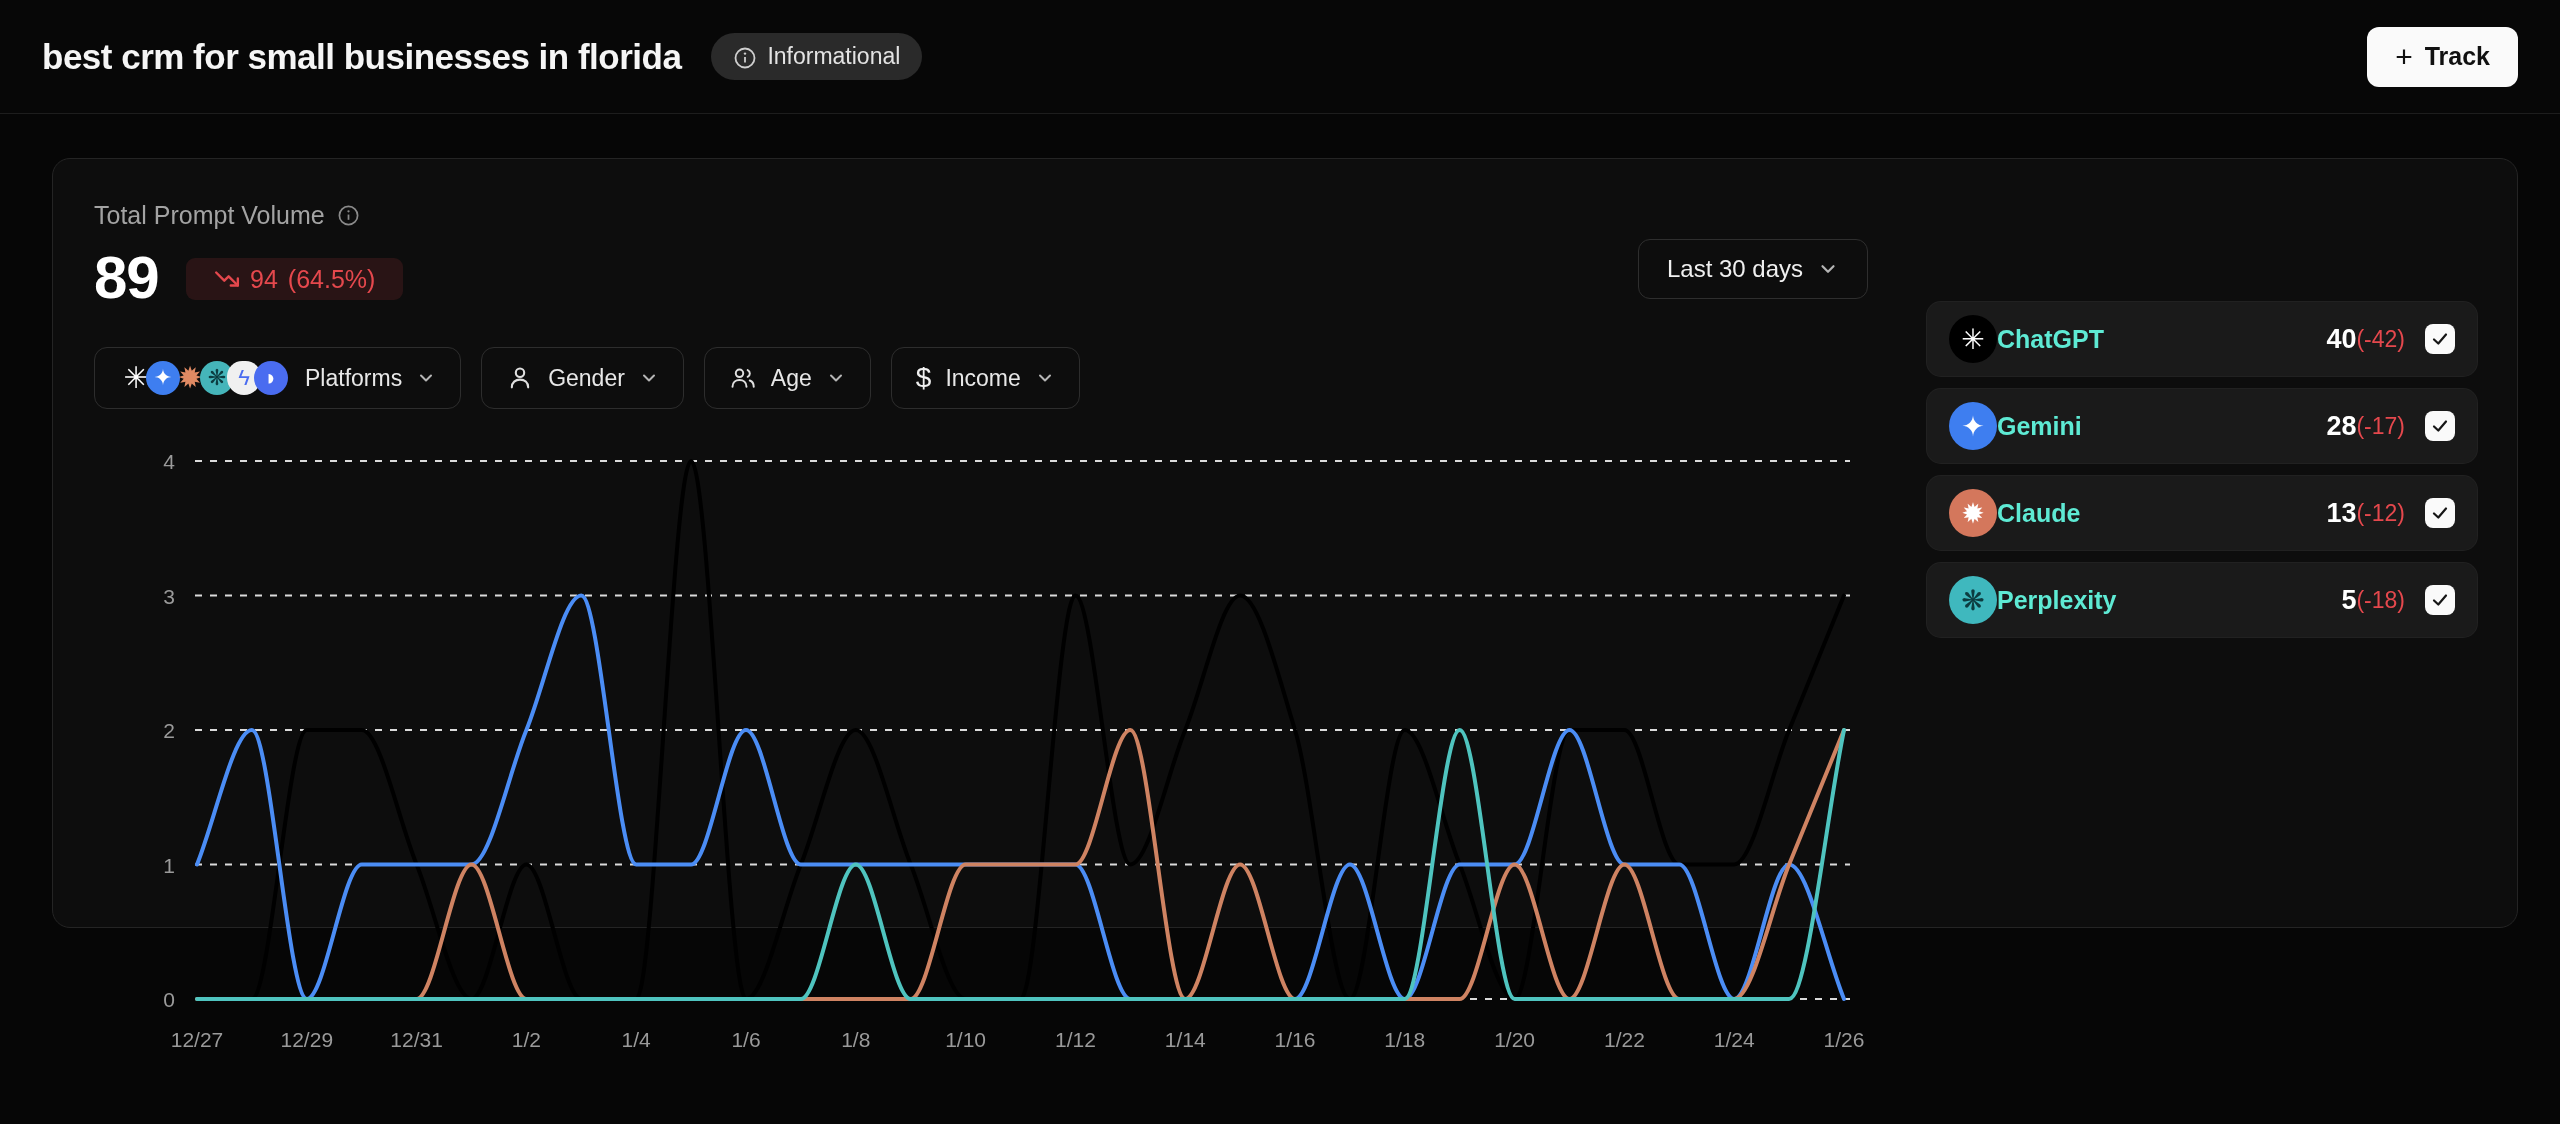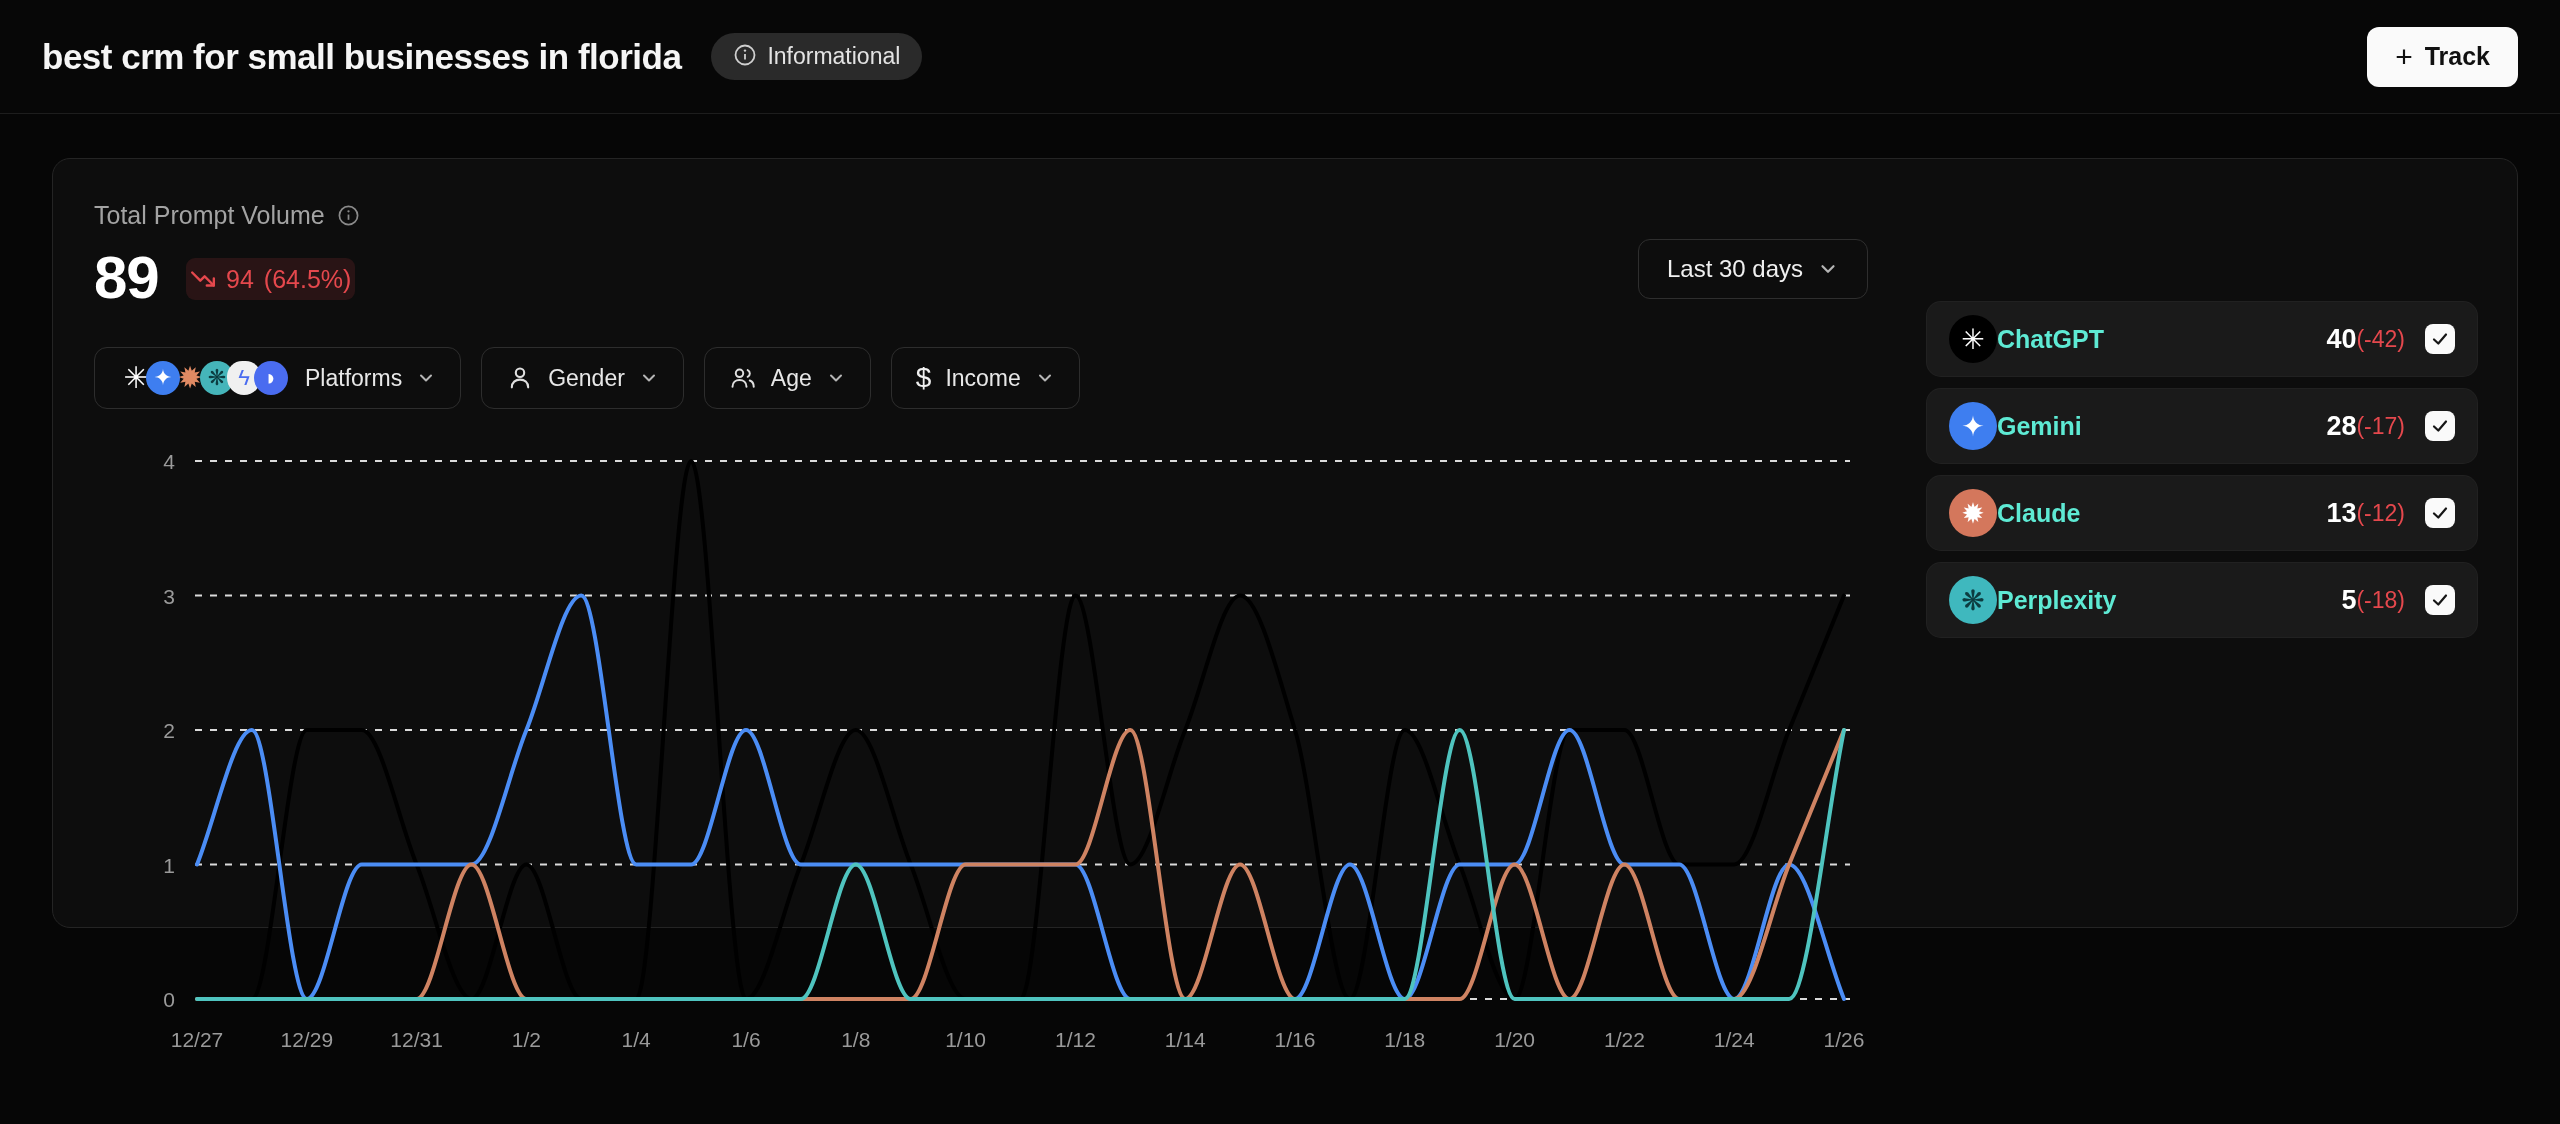--- a/index.html
+++ b/index.html
@@ -4,39 +4,39 @@
 <style>
   * { margin:0; padding:0; box-sizing:border-box; }
   html,body { width:2560px; height:1124px; background:#060606; overflow:hidden;
               font-family:"Liberation Sans", sans-serif; color:#ededed; }
 
   
   .header { position:absolute; left:0; top:0; width:2560px; height:114px;
             display:flex; align-items:center; padding:8px 42px;
             border-bottom:1px solid #1d1d1d; background:#070707; }
   .page-title { font-size:35px; font-weight:700; color:#f5f5f5; letter-spacing:-0.5px; }
-  .intent-badge { margin-left:30px; display:inline-flex; align-items:flex-start; gap:10px;
+  .intent-badge { margin-left:30px; display:inline-flex; align-items:flex-end; gap:10px;
             background:#2a2a2a; border-radius:999px; padding:10px 22px;
             font-size:23px; color:#e3e3e3; }
   .track-btn { margin-left:auto; display:inline-flex; align-items:center; gap:12px;
             background:#fafafa; color:#111; border:none; border-radius:12px;
             padding:0 28px; height:60px; font-size:25px; font-weight:600;
             font-family:inherit; cursor:pointer; }
   .plus-glyph { font-size:30px; font-weight:400; line-height:1; }
 
   
   .card { position:absolute; left:52px; top:158px; width:2466px; height:770px;
           background:#0d0d0d; border:1px solid #242424; border-radius:18px; }
 
   .metric-label { position:absolute; left:41px; top:42px; display:flex; align-items:center;
           gap:12px; font-size:25px; color:#a3a3a3; }
   .metric-value { position:absolute; left:41px; top:84px; font-size:60px; font-weight:700;
           color:#ffffff; letter-spacing:-1px; }
   .delta-badge { position:absolute; left:133px; top:99px; height:42px;
-          display:inline-flex; align-items:center; gap:10px; padding:0 4px;
+          display:inline-flex; align-items:center; gap:10px; padding:0 28px;
           background:rgba(229,72,77,0.13); border-radius:9px;
           font-size:25px; color:#e5484d; }
 
   .range-btn { position:absolute; left:1585px; top:44px; width:230px; height:60px;
           display:inline-flex; align-items:center; justify-content:center; gap:14px;
           background:transparent; border:1px solid #2e2e2e; border-radius:12px;
           color:#f0f0f0; font-size:24px; font-family:inherit; cursor:pointer;margin-top:36px; }
 
   
   .filters { position:absolute; left:41px; top:188px; display:flex; gap:20px; }

